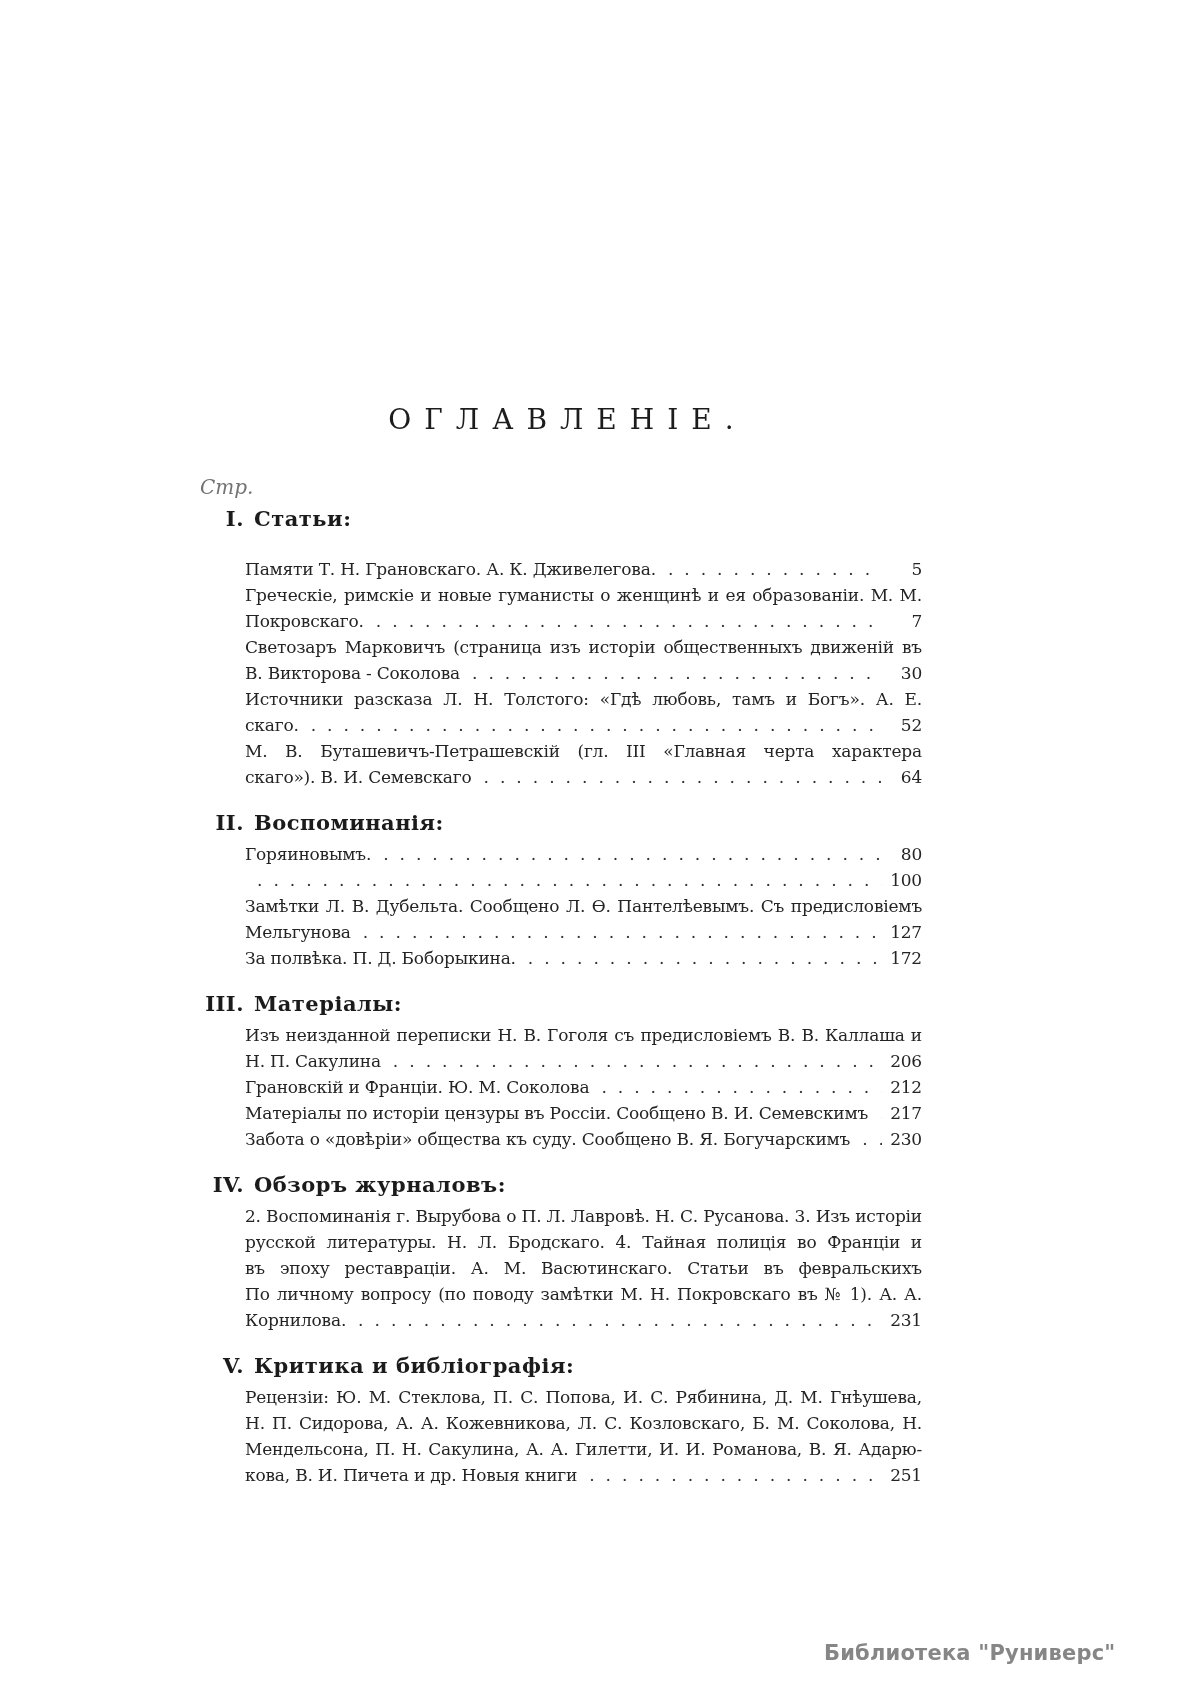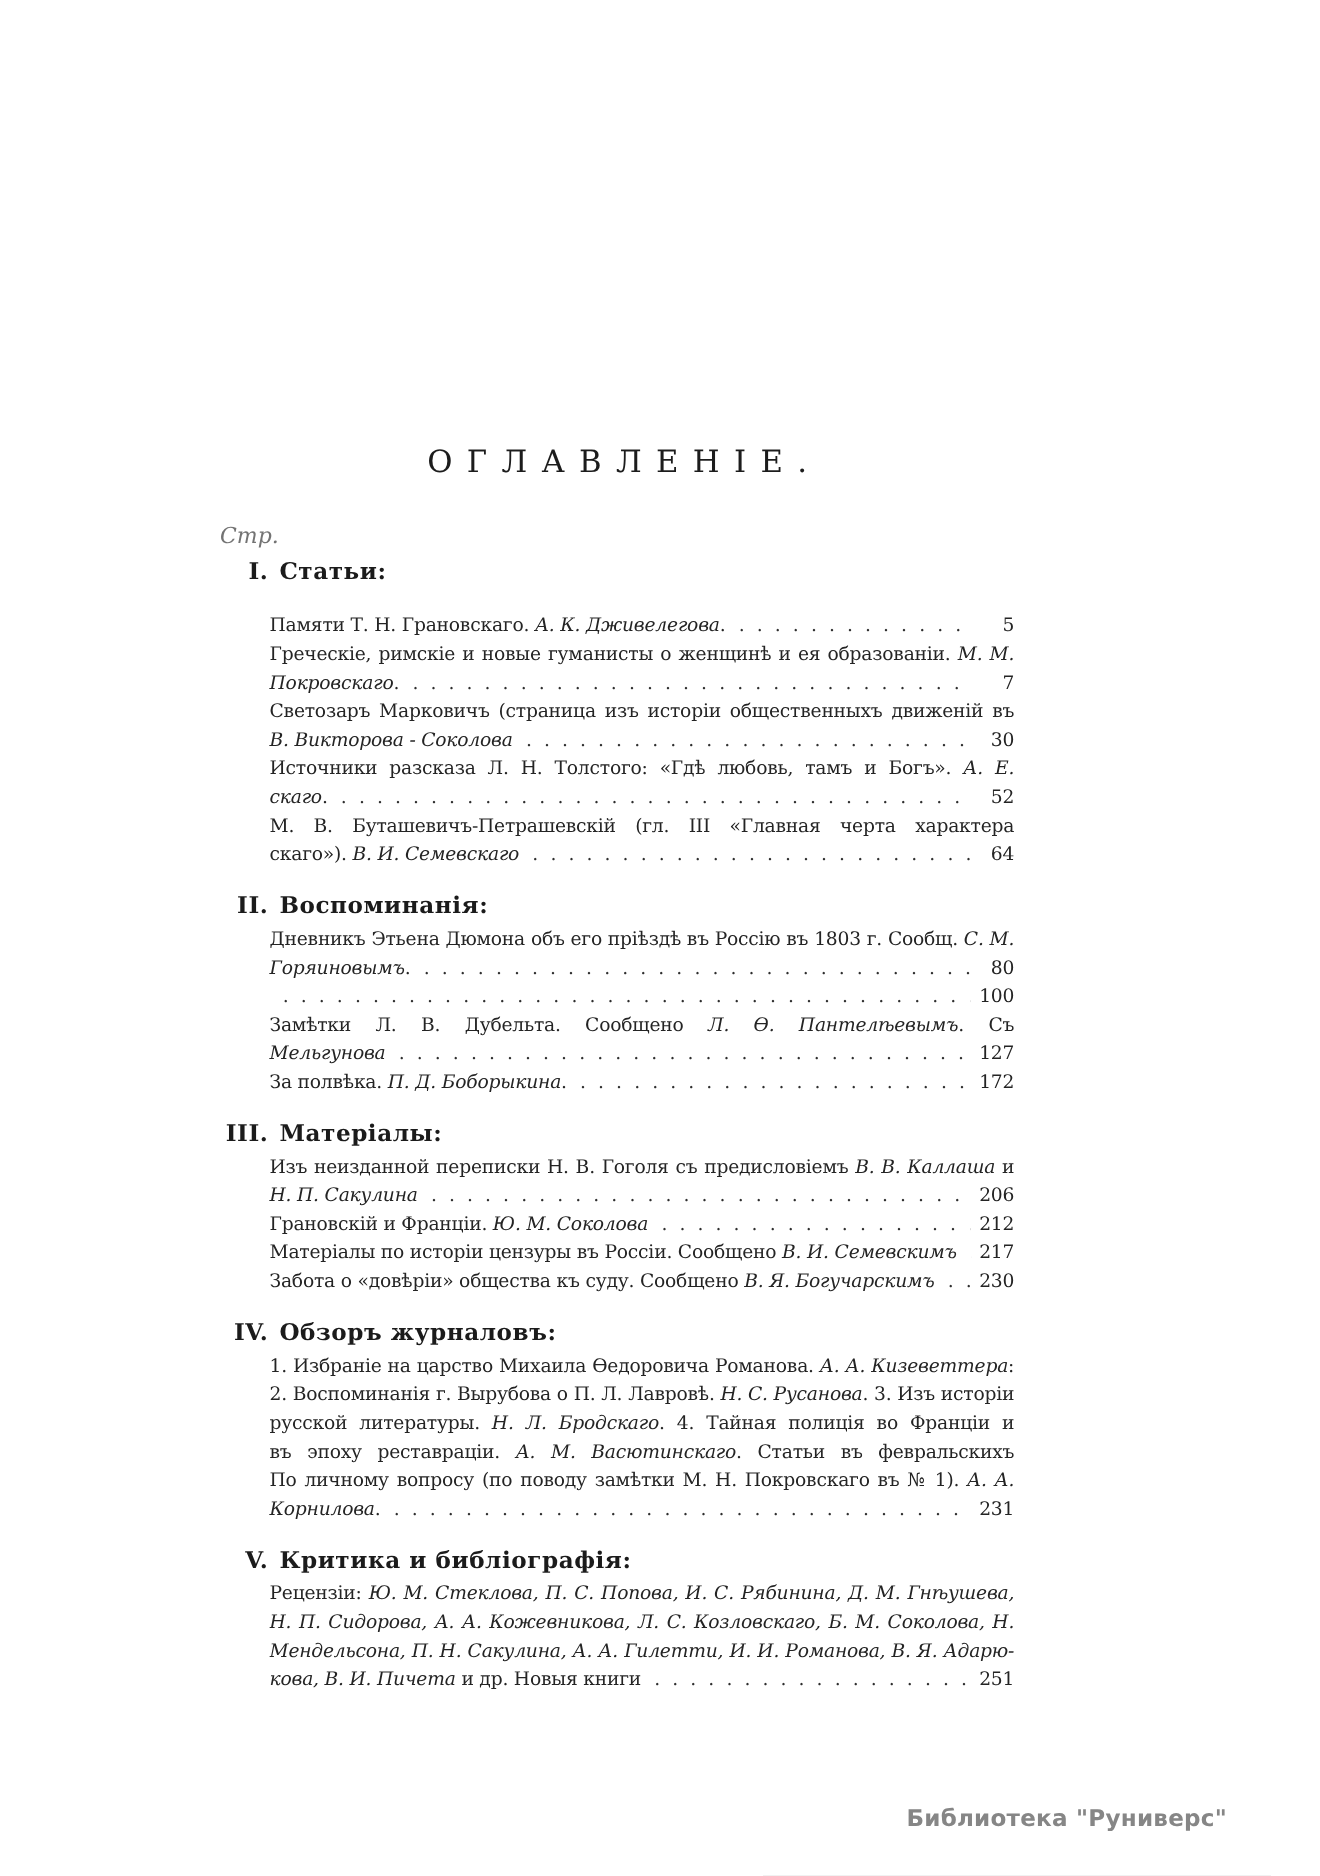--- a/index.html
+++ b/index.html
@@ -63,21 +63,21 @@
   .leader{
     flex:1 1 auto;
     overflow:hidden;
     white-space:nowrap;
     letter-spacing:11px;
     margin-left:12px;
     margin-right:4px;
     color:#2e2e2e;
   }
   .pnum{flex:0 0 36px;text-align:right;}
-  .it{font-style:italic;}
+  .it{}
   .watermark{
     position:absolute;
     left:824px;top:1641px;width:250px;
     font-family:"DejaVu Sans", sans-serif;
     font-size:21px;
     font-weight:bold;
     text-align:right;
     letter-spacing:0.2px;
     white-space:nowrap;
   }
@@ -137,21 +137,20 @@
             </div>
           </div>
         </div>
         <div class="section">
           <div class="heading">
             <span class="roman">II.</span>
             <span class="label">Воспоминанія:</span>
           </div>
           <div class="entries">
             <div class="entry">
-              <div class="line just"><span>Дневникъ Этьена Дюмона объ его пріѣздѣ въ Россію въ 1803 г. Сообщ. </span><span class="it">С. М.</span></div>
               <div class="line lastline">
                 <span class="txt"><span class="it">Горяиновымъ</span><span>.</span></span>
                 <span class="leader">..........................................................................................</span>
                 <span class="pnum">80</span>
               </div>
             </div>
             <div class="entry">
               <div class="line lastline">
                 <span class="leader">..........................................................................................</span>
                 <span class="pnum">100</span>
@@ -211,21 +210,20 @@
             </div>
           </div>
         </div>
         <div class="section">
           <div class="heading">
             <span class="roman">IV.</span>
             <span class="label">Обзоръ журналовъ:</span>
           </div>
           <div class="entries">
             <div class="entry">
-              <div class="line just"><span>1. Избраніе на царство Михаила Ѳедоровича Романова. </span><span class="it">А. А. Кизеветтера</span><span>:</span></div>
               <div class="line just"><span>2. Воспоминанія г. Вырубова о П. Л. Лавровѣ. </span><span class="it">Н. С. Русанова</span><span>. 3. Изъ исторіи</span></div>
               <div class="line just"><span>русской литературы. </span><span class="it">Н. Л. Бродскаго</span><span>. 4. Тайная полиція во Франціи и Австріи</span></div>
               <div class="line just"><span>въ эпоху реставраціи. </span><span class="it">А. М. Васютинскаго</span><span>. Статьи въ февральскихъ журналахъ.</span></div>
               <div class="line just"><span>По личному вопросу (по поводу замѣтки М. Н. Покровскаго въ № 1). </span><span class="it">А. А.</span></div>
               <div class="line lastline">
                 <span class="txt"><span class="it">Корнилова</span><span>.</span></span>
                 <span class="leader">..........................................................................................</span>
                 <span class="pnum">231</span>
               </div>
             </div>

